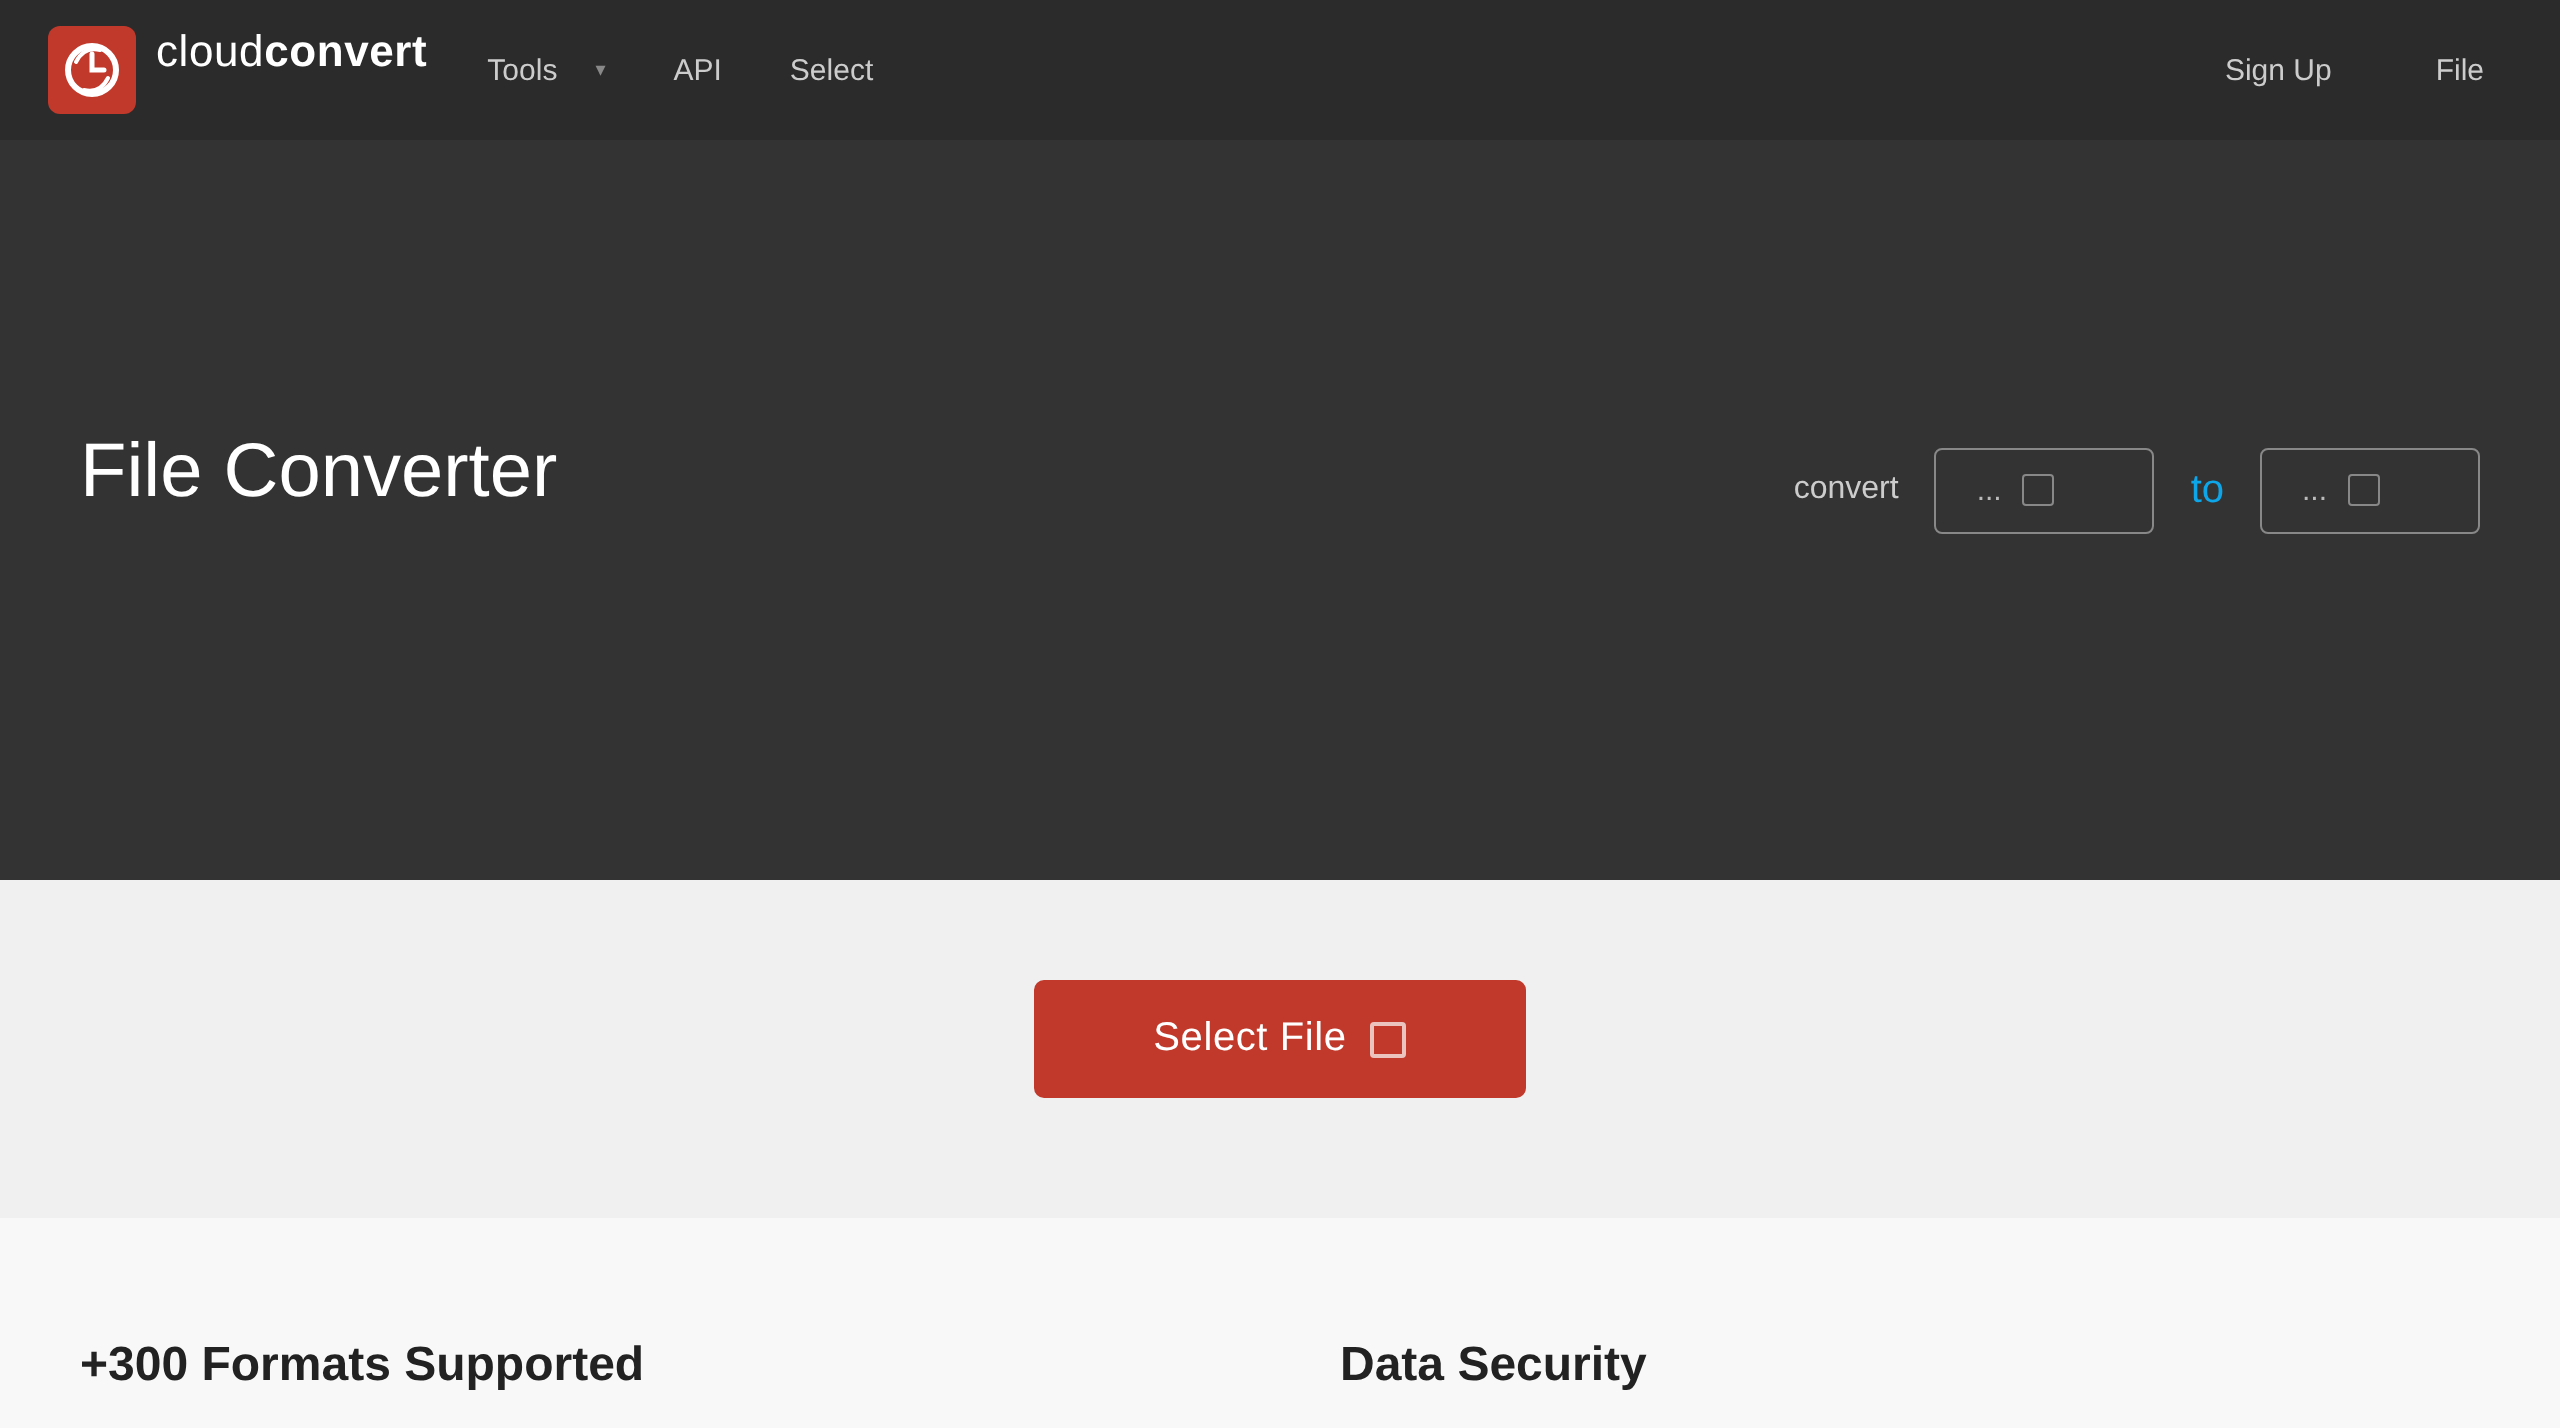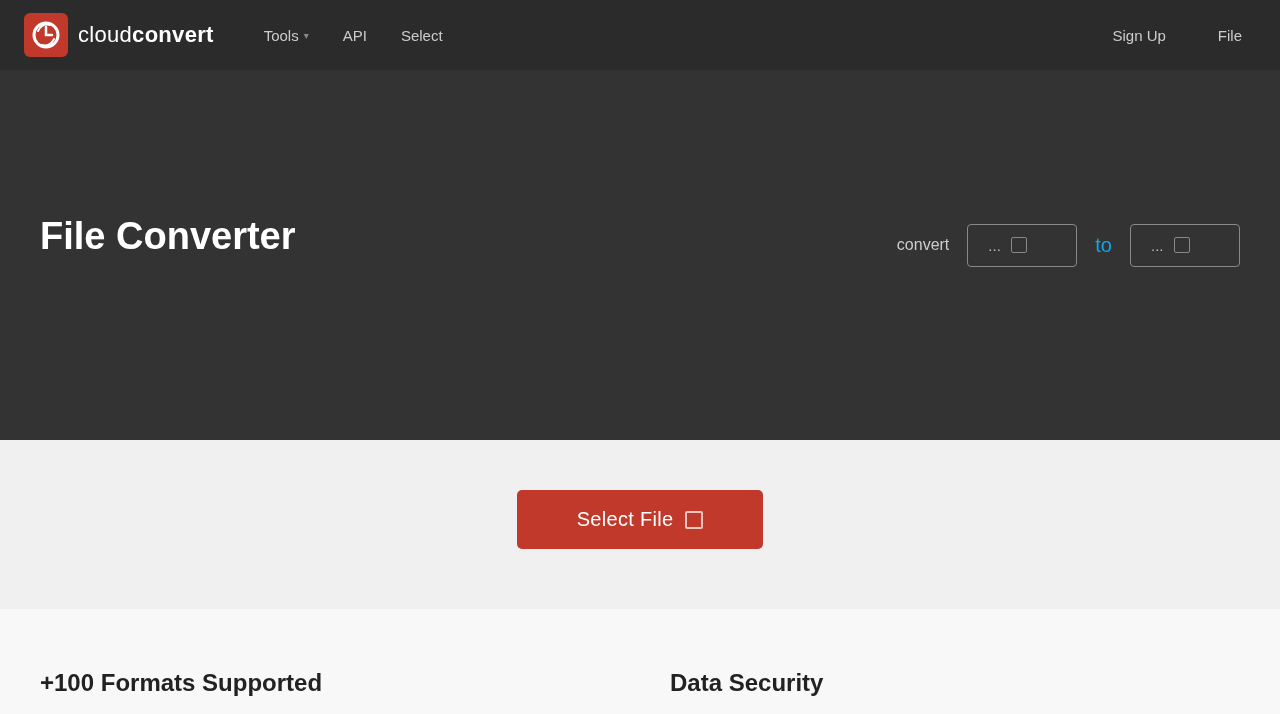--- a/index.html
+++ b/index.html
@@ -9,24 +9,23 @@
     .navbar {
       background: #2b2b2b;
       display: flex;
       align-items: center;
       padding: 0 24px;
       height: 70px;
       position: relative;
     }
     .navbar-brand {
       display: flex;
-      align-items: center;
       gap: 10px;
       text-decoration: none;
-      margin-right: 36px;
+      margin-right: 16px;
     }
     .logo-icon {
       width: 44px;
       height: 44px;
     }
     .brand-text {
       font-size: 22px;
       color: #ffffff;
       font-weight: 300;
       letter-spacing: 0.3px;
@@ -41,21 +40,21 @@
       flex: 1;
     }
     .nav-link {
       color: #cccccc;
       text-decoration: none;
       font-size: 15px;
       padding: 8px 14px;
       border-radius: 4px;
       display: flex;
       align-items: center;
-      gap: 5px;
+      gap: 19px;
       cursor: pointer;
     }
     .nav-link .dropdown-arrow {
       font-size: 10px;
       color: #888;
     }
     .nav-auth {
       display: flex;
       align-items: center;
       gap: 24px;
@@ -82,21 +81,21 @@
       width: 100%;
       display: flex;
       align-items: center;
       justify-content: space-between;
     }
     .hero-text {
       max-width: 580px;
     }
     .hero-title {
       font-size: 38px;
-      font-weight: 700;
+      font-weight: 400;
       color: #ffffff;
       margin-bottom: 18px;
     }
     .hero-desc {
       font-size: 15px;
       color: #cccccc;
       line-height: 1.65;
     }
     .hero-converter {
       display: flex;
@@ -252,21 +251,21 @@
   <button class="select-btn">
     <span>Select File</span>
     <span class="upload-icon"></span>
   </button>
 </section>
 
 <section class="features">
   <div class="features-inner">
 
     <div class="feature-item">
-      <h2>+100 Formats Supported</h2>
+      <h2>+300 Formats Supported</h2>
       <p>CloudConvert is your swiss army knife for file conversions. We do support nearly any audio, video, document, ebook, archive, image, spreadsheet or presentation format. No need to download and install any software.</p>
     </div>
 
     <div class="feature-item">
       <h2>Data Security</h2>
       <p>
         
       </p>
     </div>
 

